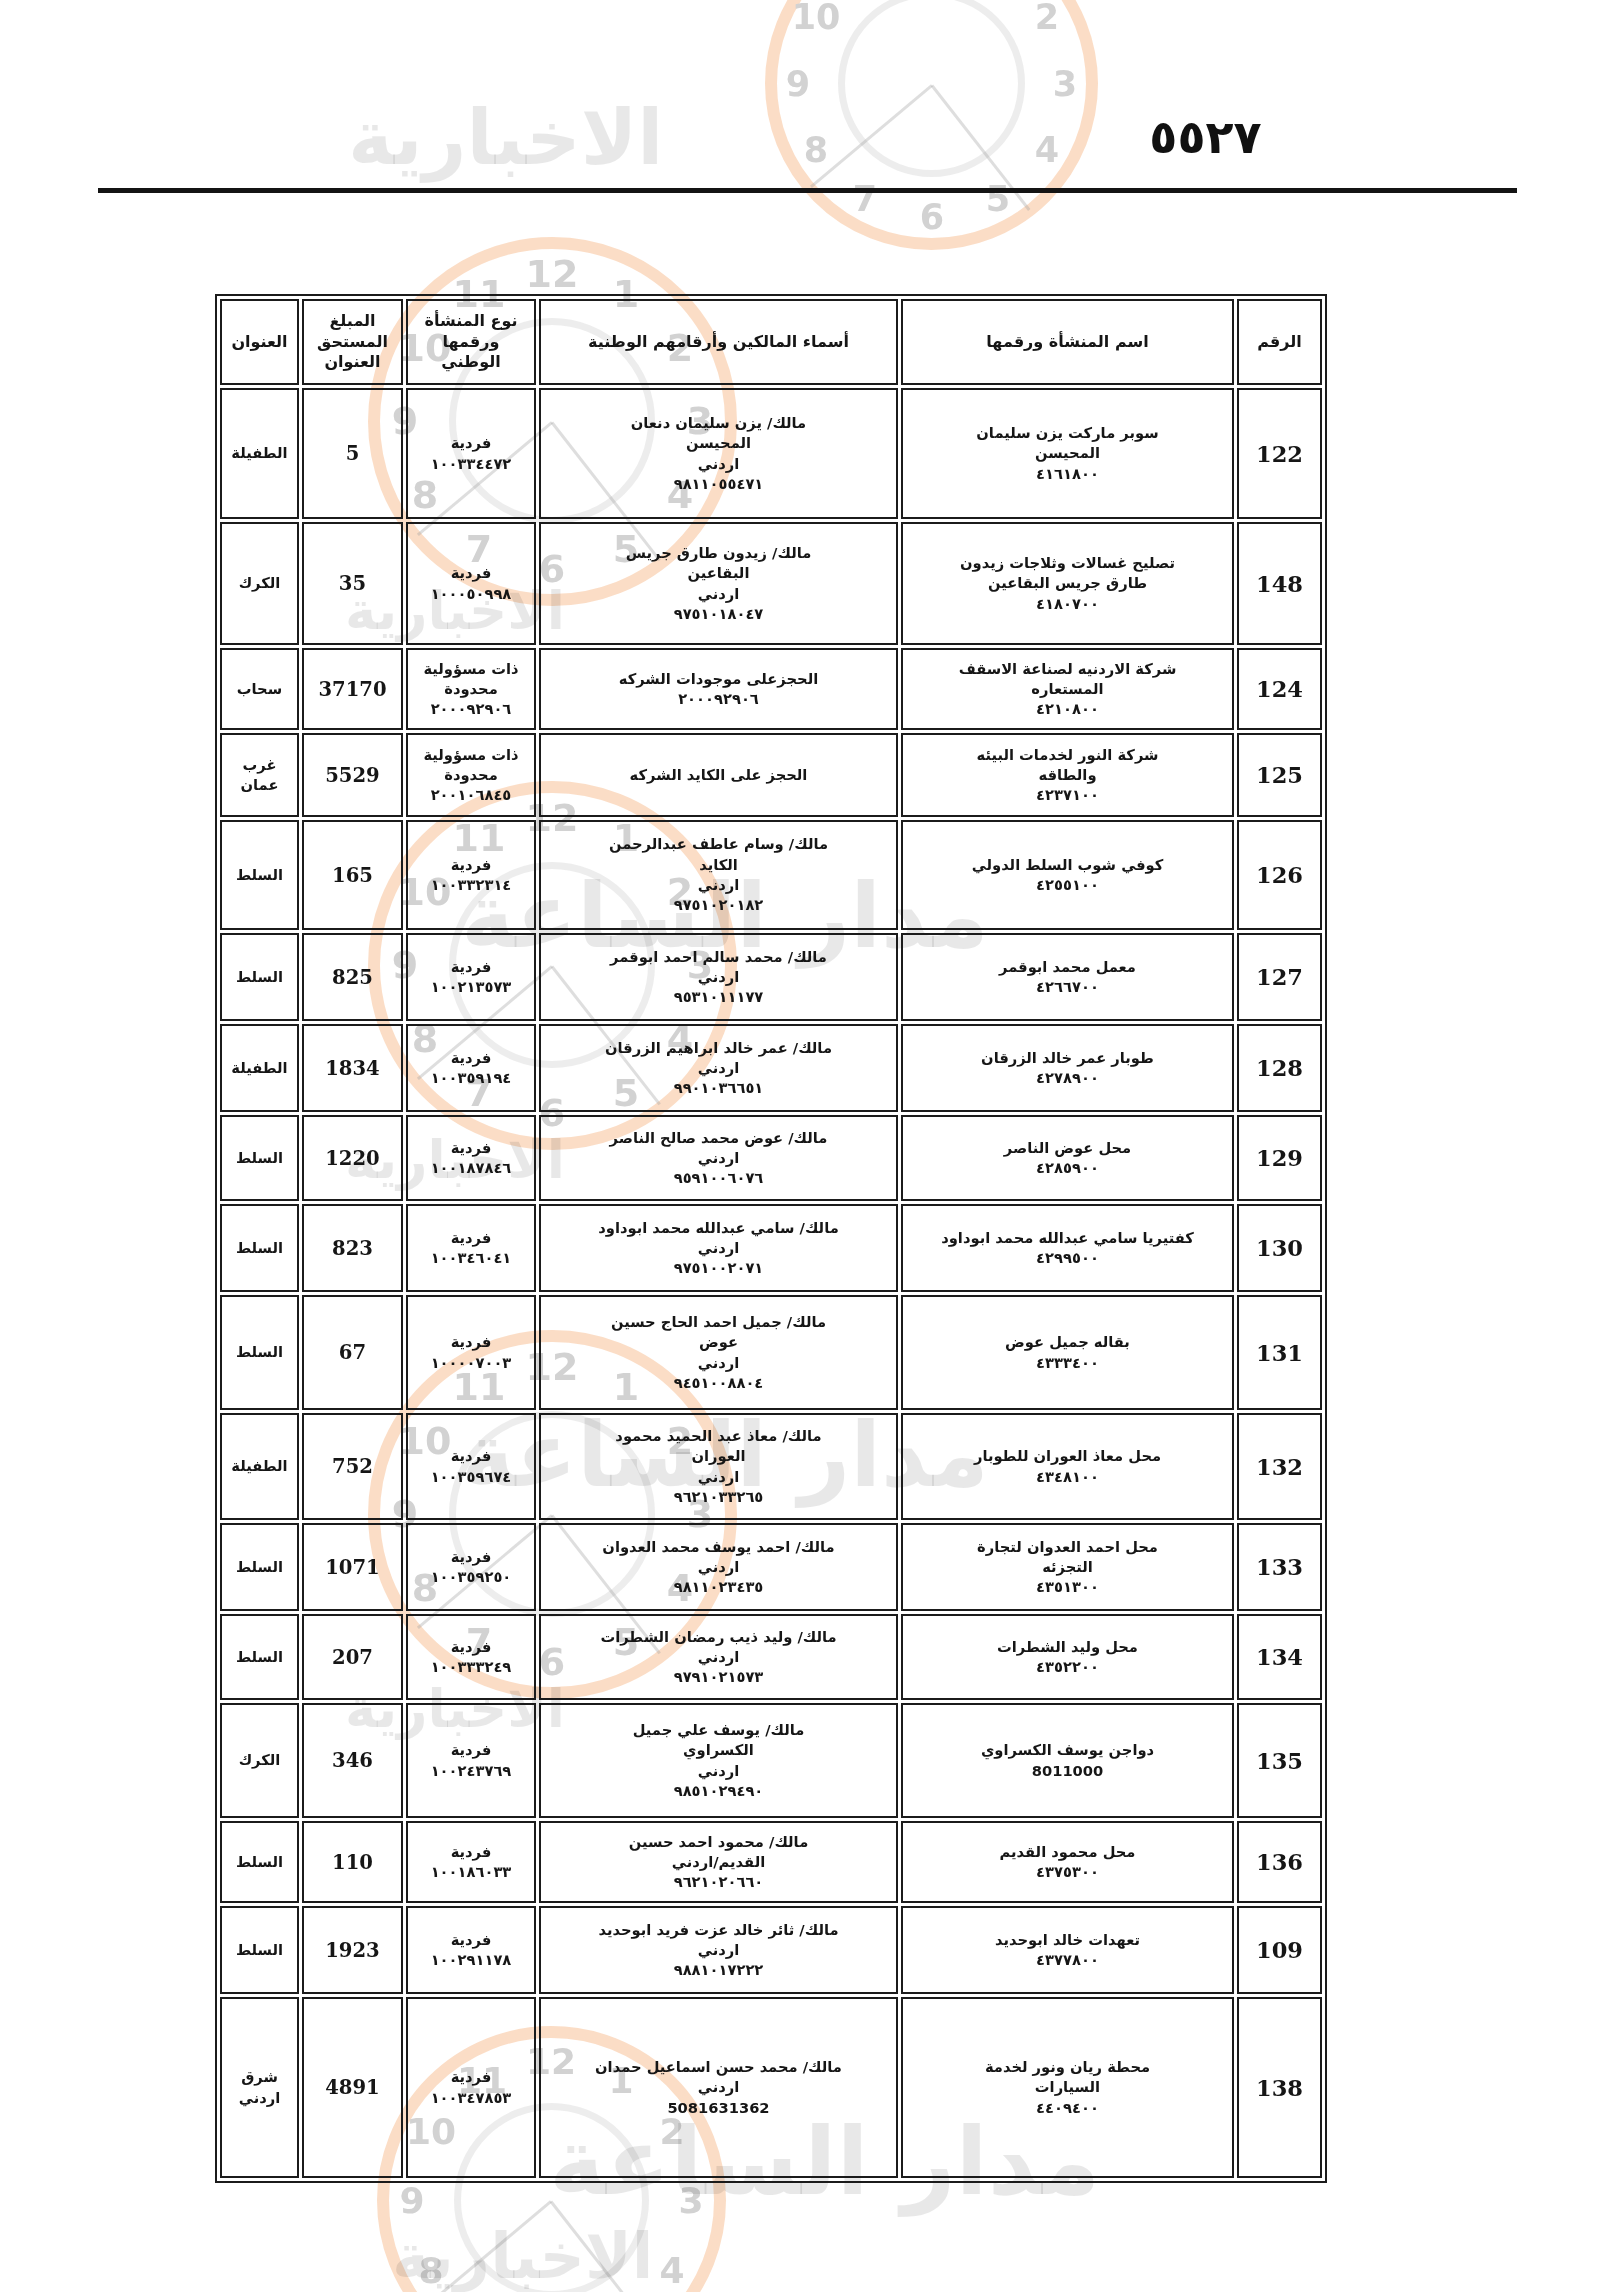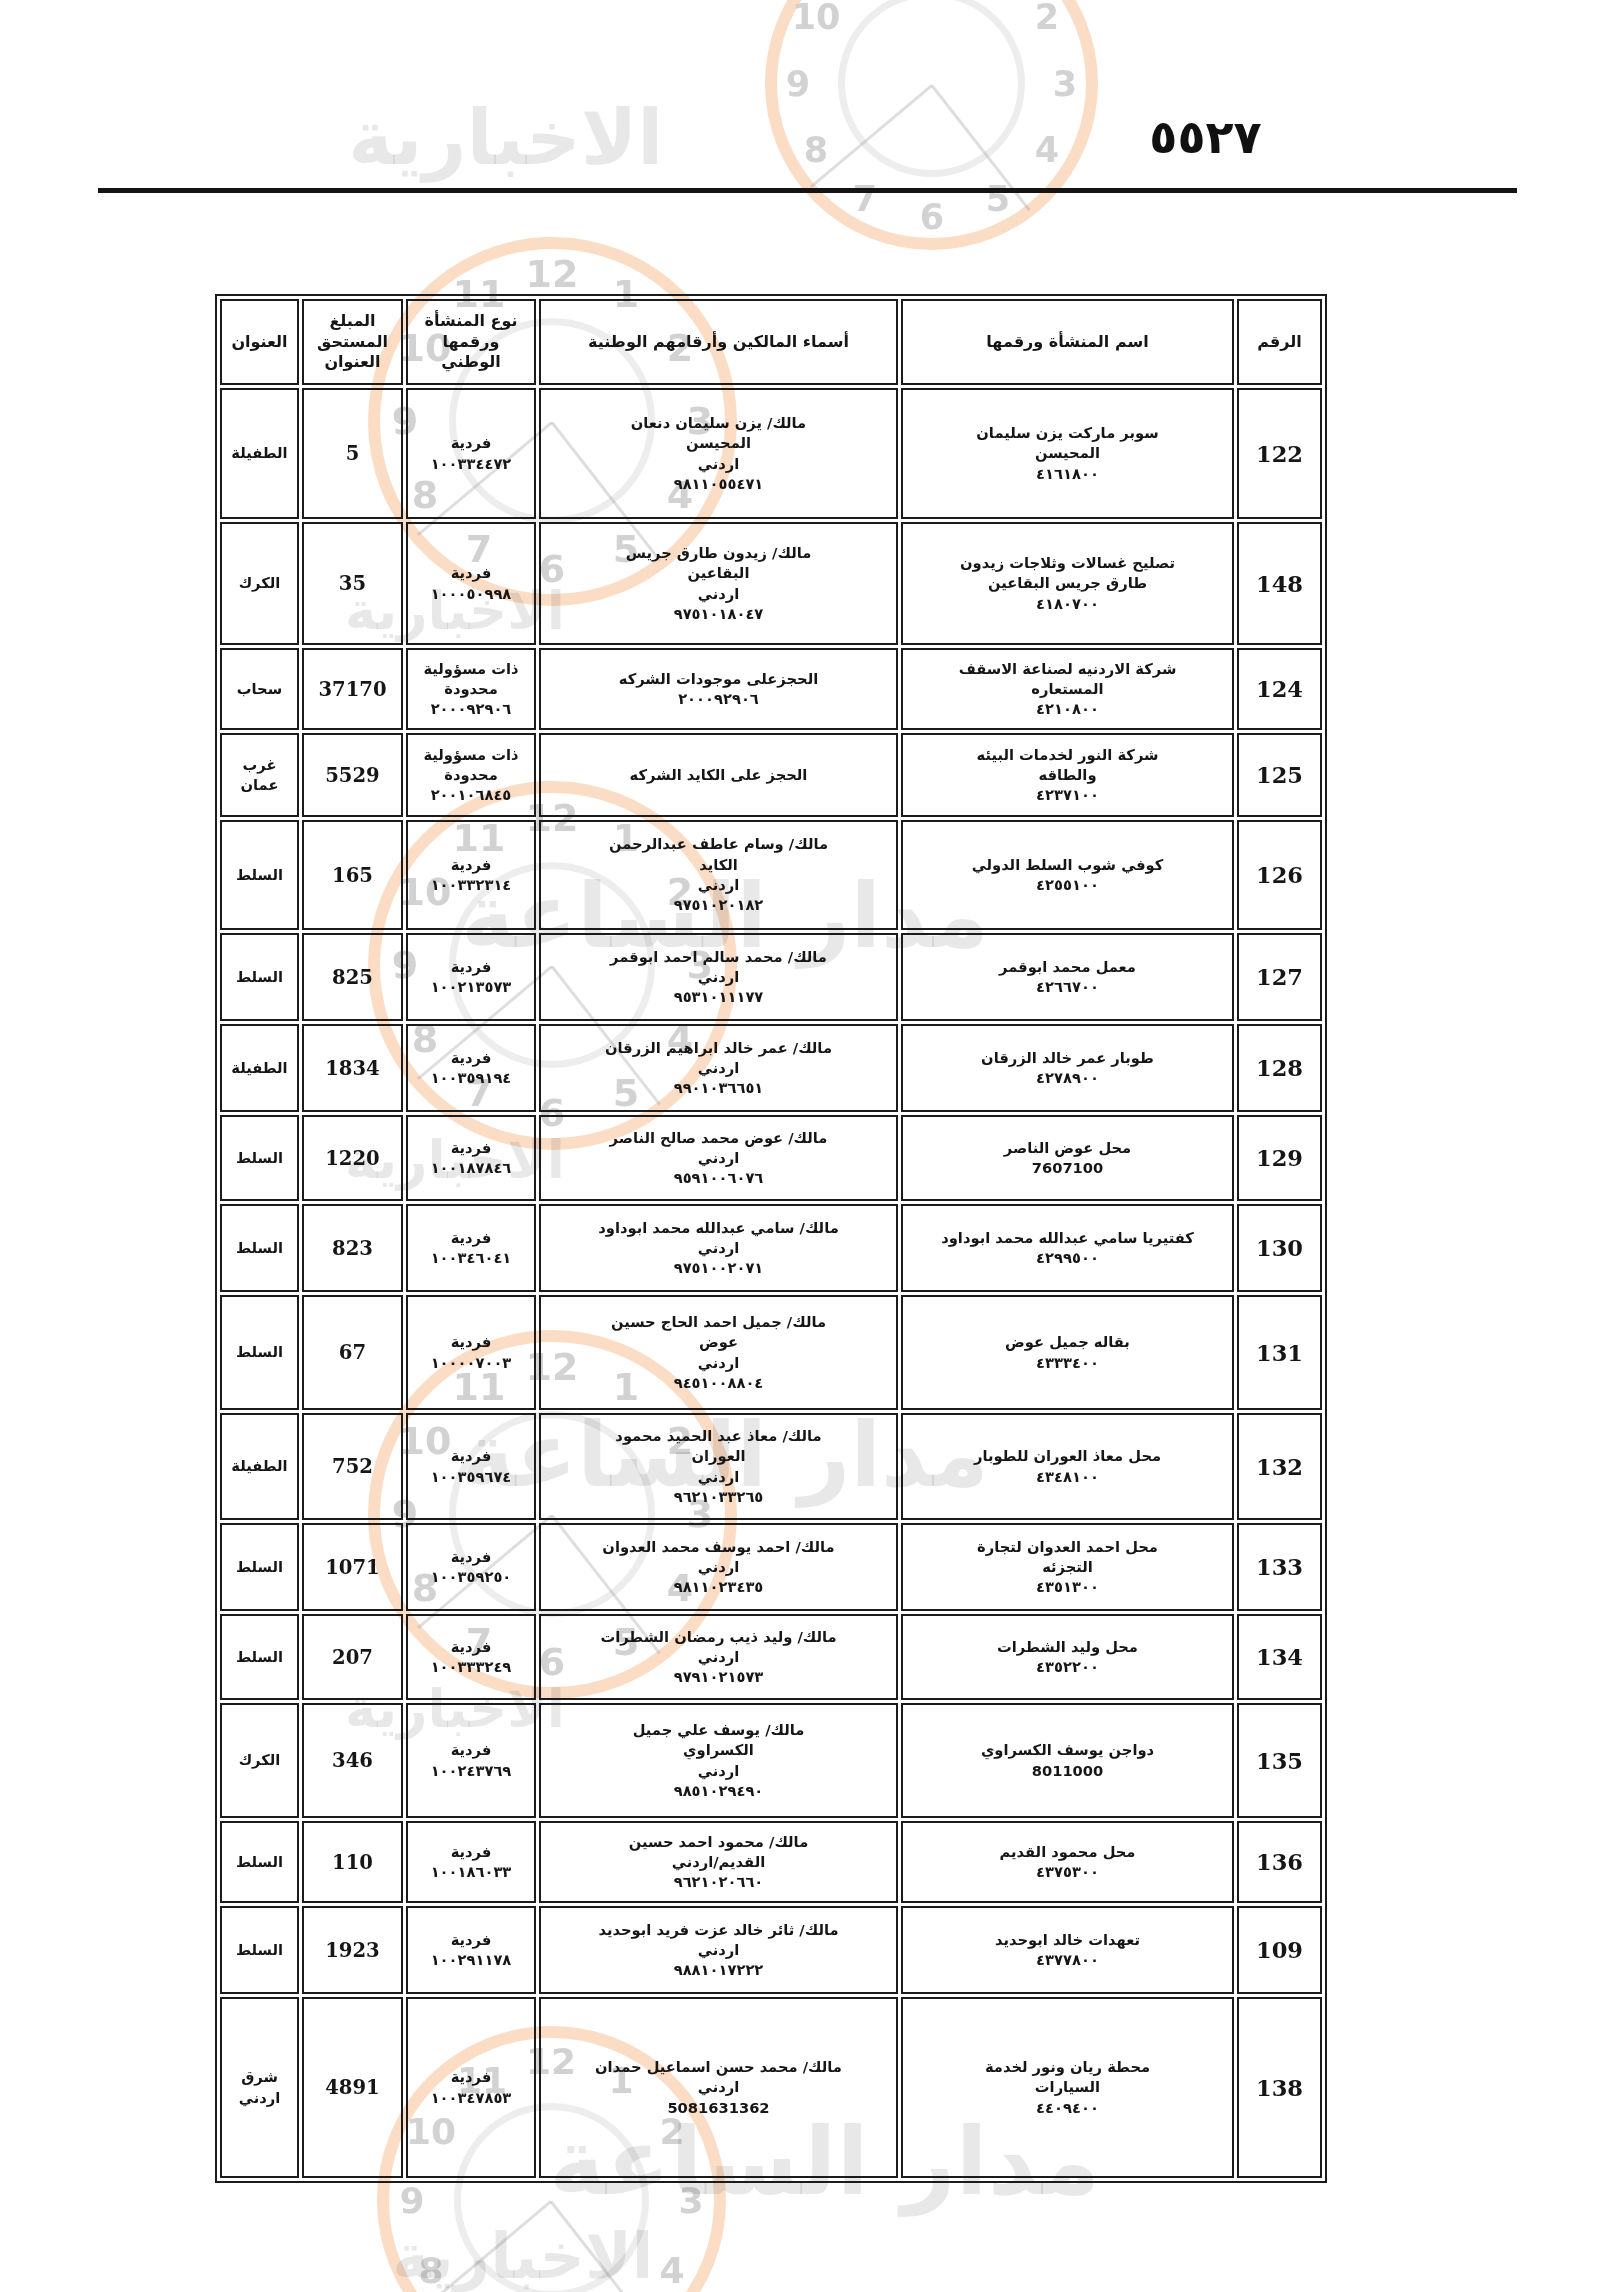--- a/index.html
+++ b/index.html
@@ -267,21 +267,21 @@
 اردني
 ٩٩٠١٠٣٦٦٥١</td>
             <td class="c-txt natnum">فردية
 ١٠٠٣٥٩١٩٤</td>
             <td class="c-amount">1834</td>
             <td class="c-txt">الطفيلة</td>
           </tr>
           <tr style="height: 86px;">
             <td class="c-num">129</td>
             <td class="c-txt">محل عوض الناصر
-7607100</td>
+٤٢٨٥٩٠٠</td>
             <td class="c-txt">مالك/ عوض محمد صالح الناصر
 اردني
 ٩٥٩١٠٠٦٠٧٦</td>
             <td class="c-txt natnum">فردية
 ١٠٠١٨٧٨٤٦</td>
             <td class="c-amount">1220</td>
             <td class="c-txt">السلط</td>
           </tr>
           <tr style="height: 88px;">
             <td class="c-num">130</td>

